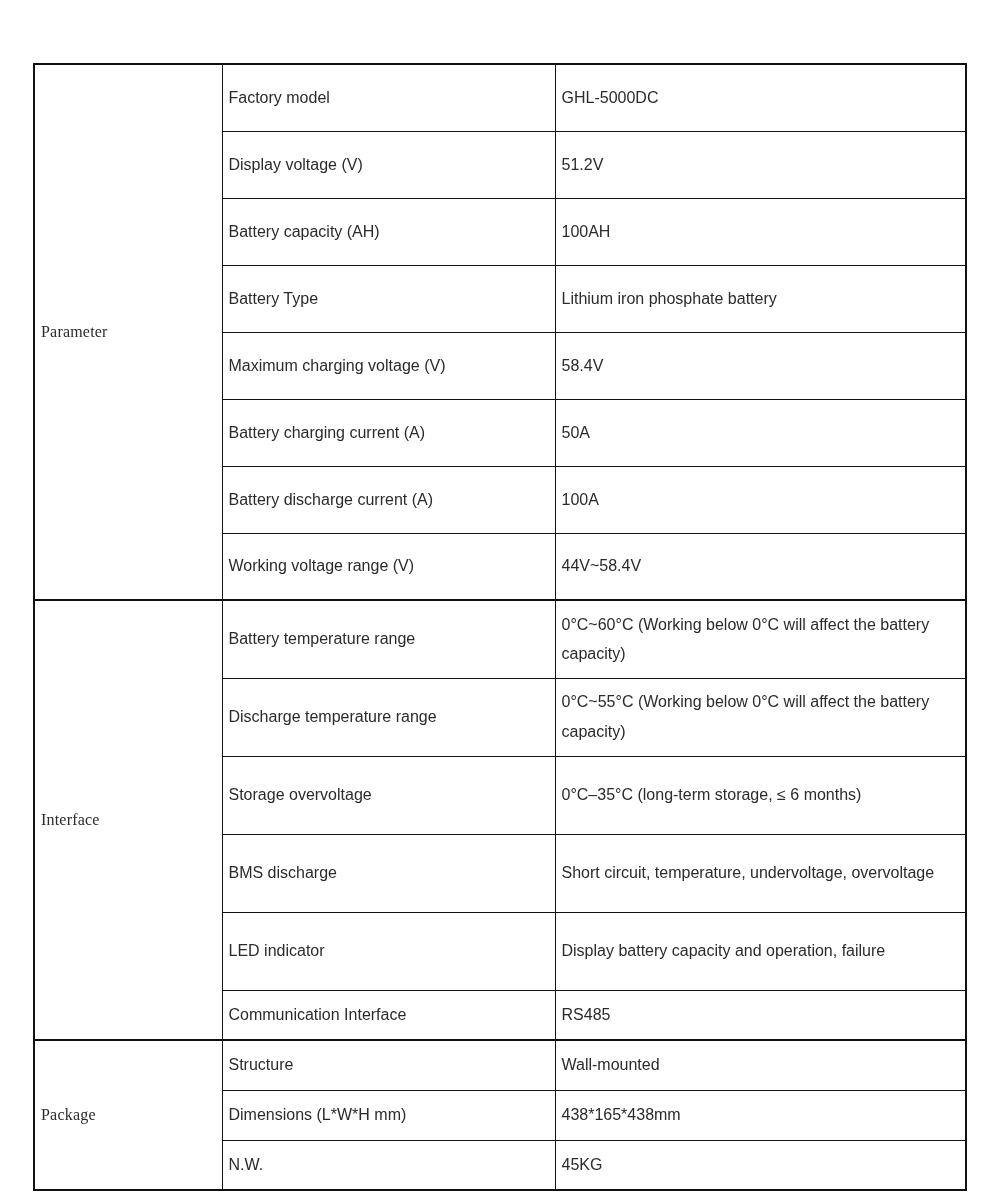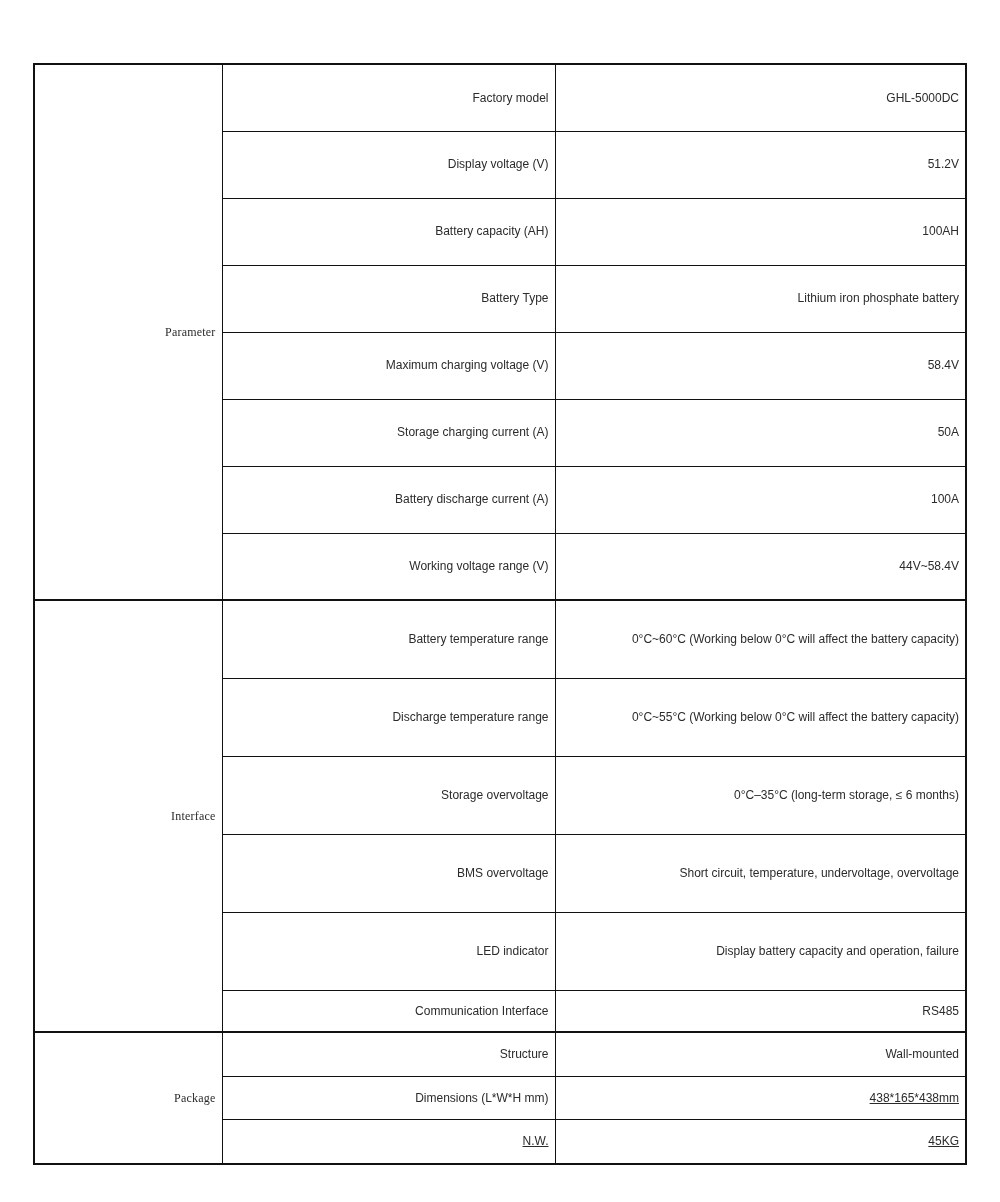--- a/index.html
+++ b/index.html
@@ -24,45 +24,45 @@
     border-collapse: collapse;
     table-layout: fixed;
     border: 2px solid #111111;
   }
   table.spec col.c-section  { width: 188px; }
   table.spec col.c-property { width: 333px; }
   table.spec col.c-value    { width: 411px; }
 
   table.spec td {
     border: 1px solid #111111;
-    text-align: right;
+    text-align: left;
     vertical-align: middle;
-    font-size: 12px;
+    font-size: 16px;
     line-height: 1.85;
     padding: 2px 6px;
     box-sizing: border-box;
     overflow: hidden;
   }
   
   tr.sec-start td { border-top: 2px solid #111111; }
 
   td.section-cell {
     font-size: 20px;
     letter-spacing: 0.2px;
     font-family: Liberation Serif, serif;
   }
   
   tr.r-param > td.data   { height: 67px; }
   tr.r-iface > td.data   { height: 78px; }
-  tr.r-iface-sm > td.data{ height: 42px; margin-top: 20px; }
+  tr.r-iface-sm > td.data{ height: 50px; margin-top: 20px; }
   tr.r-pack > td.data    { height: 29px; padding: 12px 6px; line-height: 1.55; }
 
   
   td.lg { font-size: 17.5px; }
-  td.md { font-size: 16.5px; text-decoration: underline; }
+  td.md { font-size: 16.5px; }
 </style>
 </head>
 <body>
 
 <div class="page">
   <table class="spec">
     <colgroup>
       <col class="c-section">
       <col class="c-property">
       <col class="c-value">
@@ -84,21 +84,21 @@
       </tr>
       <tr class="r-param">
         <td class="data">Battery Type</td>
         <td class="data">Lithium iron phosphate battery</td>
       </tr>
       <tr class="r-param">
         <td class="data">Maximum charging voltage (V)</td>
         <td class="data">58.4V</td>
       </tr>
       <tr class="r-param">
-        <td class="data">Storage charging current (A)</td>
+        <td class="data">Battery charging current (A)</td>
         <td class="data">50A</td>
       </tr>
       <tr class="r-param">
         <td class="data">Battery discharge current (A)</td>
         <td class="data">100A</td>
       </tr>
       <tr class="r-param">
         <td class="data">Working voltage range (V)</td>
         <td class="data">44V~58.4V</td>
       </tr>
@@ -110,21 +110,21 @@
       </tr>
       <tr class="r-iface">
         <td class="data">Discharge temperature range</td>
         <td class="data">0°C~55°C (Working below 0°C will affect the battery capacity)</td>
       </tr>
       <tr class="r-iface">
         <td class="data lg">Storage overvoltage</td>
         <td class="data lg">0°C–35°C (long-term storage, ≤ 6 months)</td>
       </tr>
       <tr class="r-iface">
-        <td class="data">BMS overvoltage</td>
+        <td class="data">BMS discharge</td>
         <td class="data">Short circuit, temperature, undervoltage, overvoltage</td>
       </tr>
       <tr class="r-iface">
         <td class="data lg">LED indicator</td>
         <td class="data">Display battery capacity and operation, failure</td>
       </tr>
       <tr class="r-iface-sm">
         <td class="data">Communication Interface</td>
         <td class="data">RS485</td>
       </tr>

